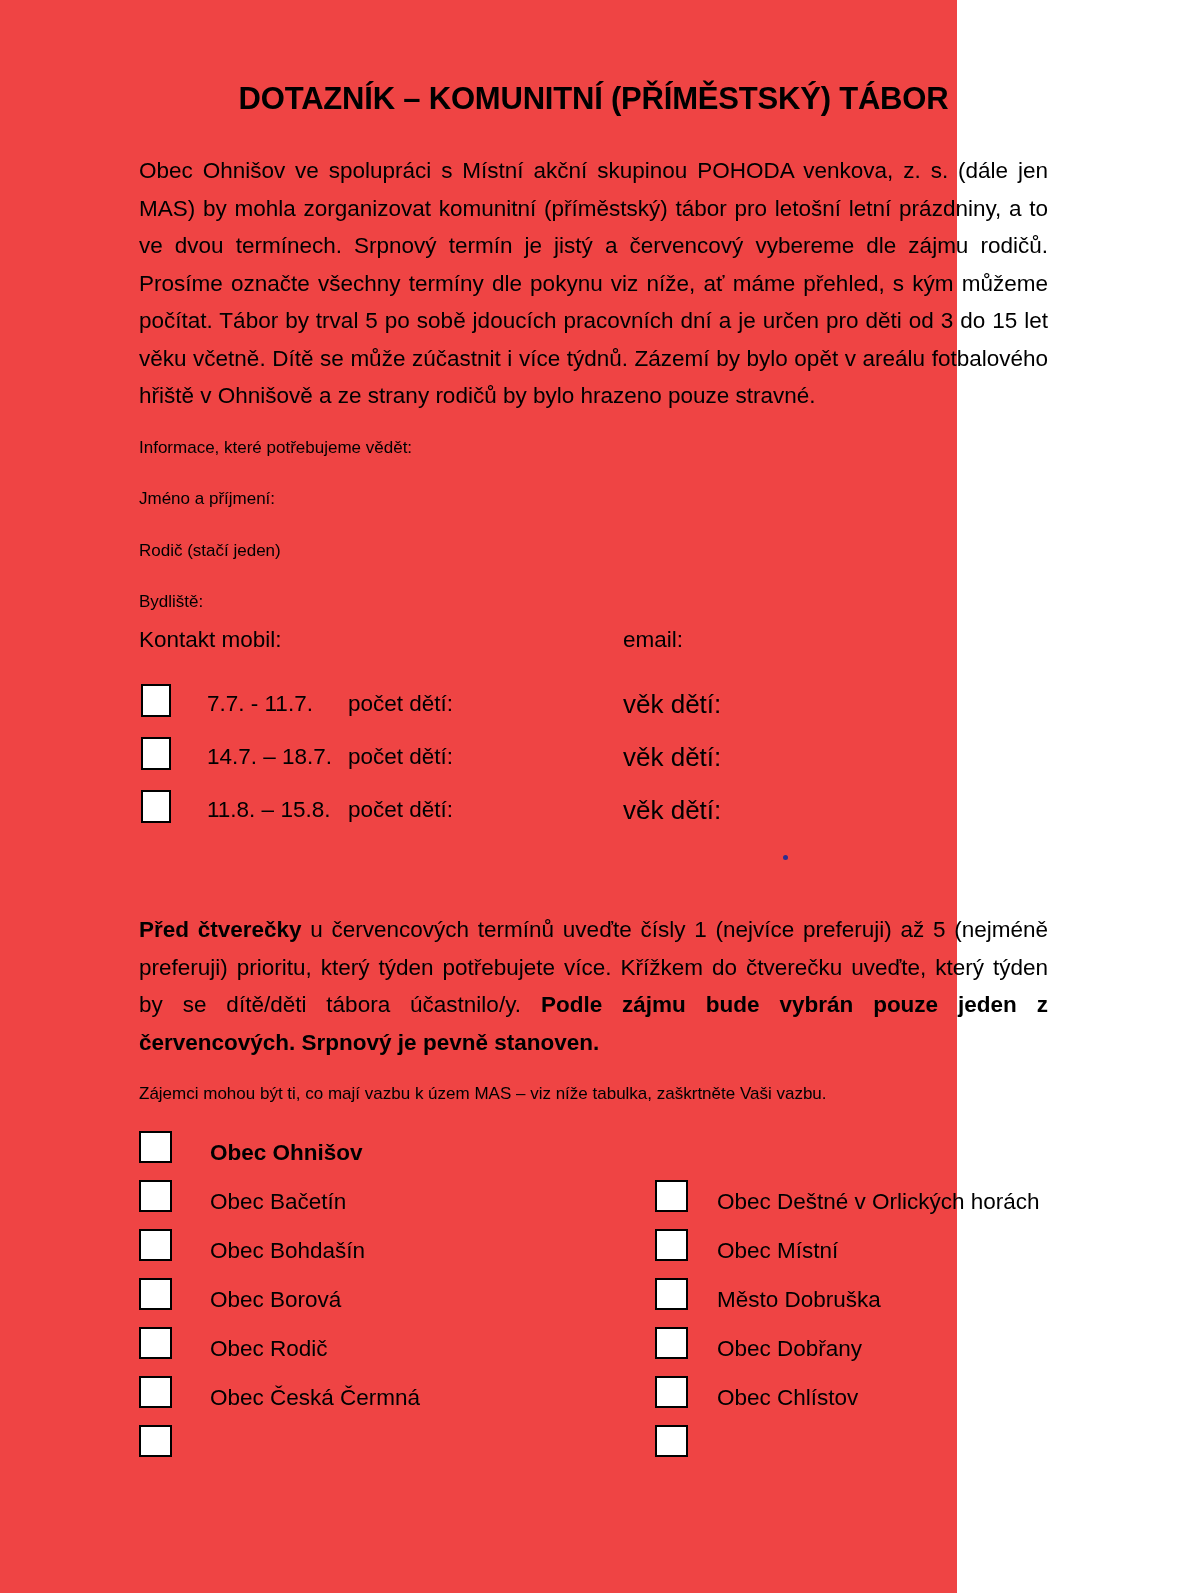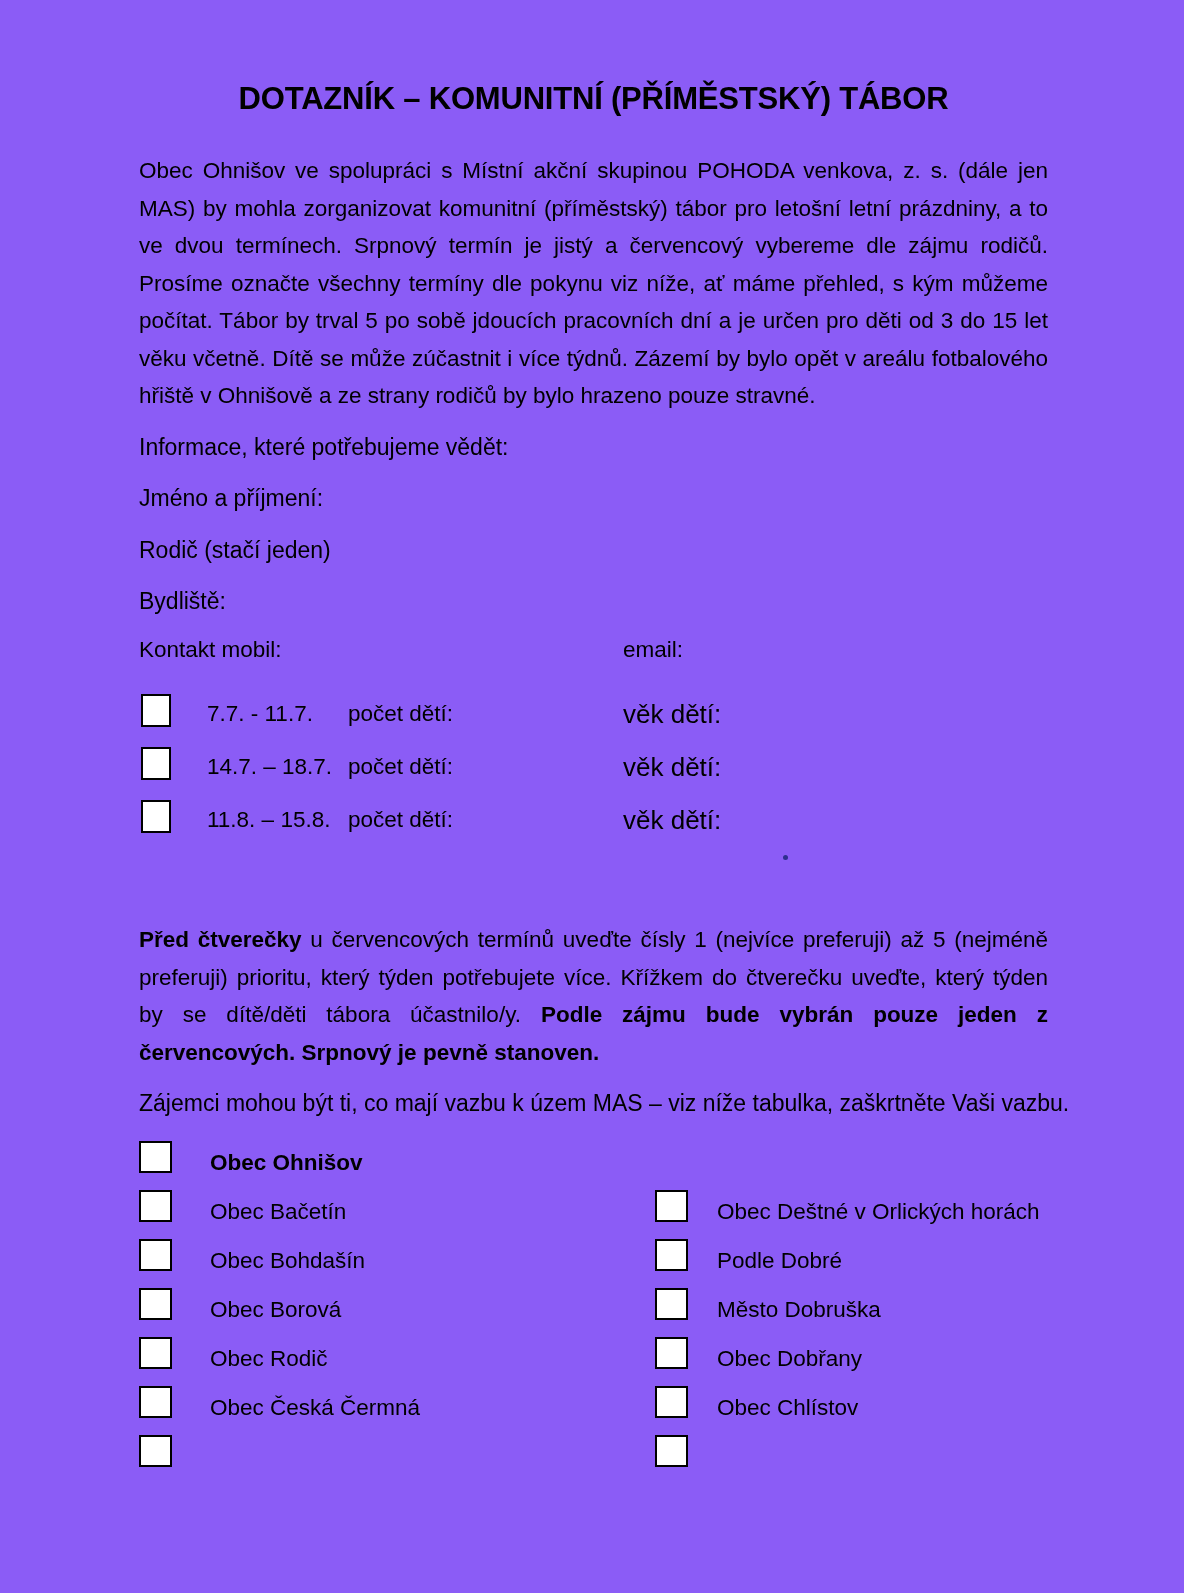--- a/index.html
+++ b/index.html
@@ -14,23 +14,23 @@
     position: relative;
     overflow: hidden;
     font-family: "Liberation Sans", sans-serif;
     color: #000000;
     -webkit-font-smoothing: antialiased;
   }
   .page {
     position: absolute;
     left: 0;
     top: 0;
-    width: 1184px;
+    width: 957px;
     height: 1593px;
-    background: #8b5cf6;
+    background: #ef4444;
   }
   .content {
     position: absolute;
     left: 139px;
     top: 0;
     width: 909px;
   }
 
   
   .doc-title {
@@ -51,21 +51,21 @@
     margin: 0;
     hyphens: none;
   }
   .para.first {
     margin-top: 36px;
   }
   .para.gap {
     margin-top: 26px;
   }
   .line {
-    font-size: 23px;
+    font-size: 17px;
     line-height: 37.5px;
     margin: 0;
     white-space: nowrap;
   }
   .line.spaced {
     margin-top: 14px;
   }
   b, .b {
     font-weight: bold;
   }
@@ -191,21 +191,21 @@
 
 
     <p class="line spaced">Informace, které potřebujeme vědět:</p>
 
     <p class="line spaced">Jméno a příjmení:</p>
 
     <p class="line spaced">Rodič (stačí jeden)</p>
 
     <p class="line spaced">Bydliště:</p>
 
-    <div class="kv-row" style="margin-top:10px;">
+    <div class="kv-row" style="margin-top:0;">
       <span>Kontakt mobil:</span>
       <span class="col2">email:</span>
     </div>
 
 
     <div class="terms">
 
       <div class="term-row">
         <span class="chk"><span class="checkbox"></span></span>
         <span class="date">7.7. - 11.7.</span>
@@ -268,21 +268,21 @@
         </div>
       </div>
 
       <div class="muni-col-right">
         <div class="muni-row" style="top:49px;">
           <span class="chk"><span class="checkbox sq"></span></span>
           <span class="lbl">Obec Deštné v Orlických horách</span>
         </div>
         <div class="muni-row" style="top:98px;">
           <span class="chk"><span class="checkbox sq"></span></span>
-          <span class="lbl">Podle Dobré</span>
+          <span class="lbl">Obec Místní</span>
         </div>
         <div class="muni-row" style="top:147px;">
           <span class="chk"><span class="checkbox sq"></span></span>
           <span class="lbl">Město Dobruška</span>
         </div>
         <div class="muni-row" style="top:196px;">
           <span class="chk"><span class="checkbox sq"></span></span>
           <span class="lbl">Obec Dobřany</span>
         </div>
         <div class="muni-row" style="top:245px;">

